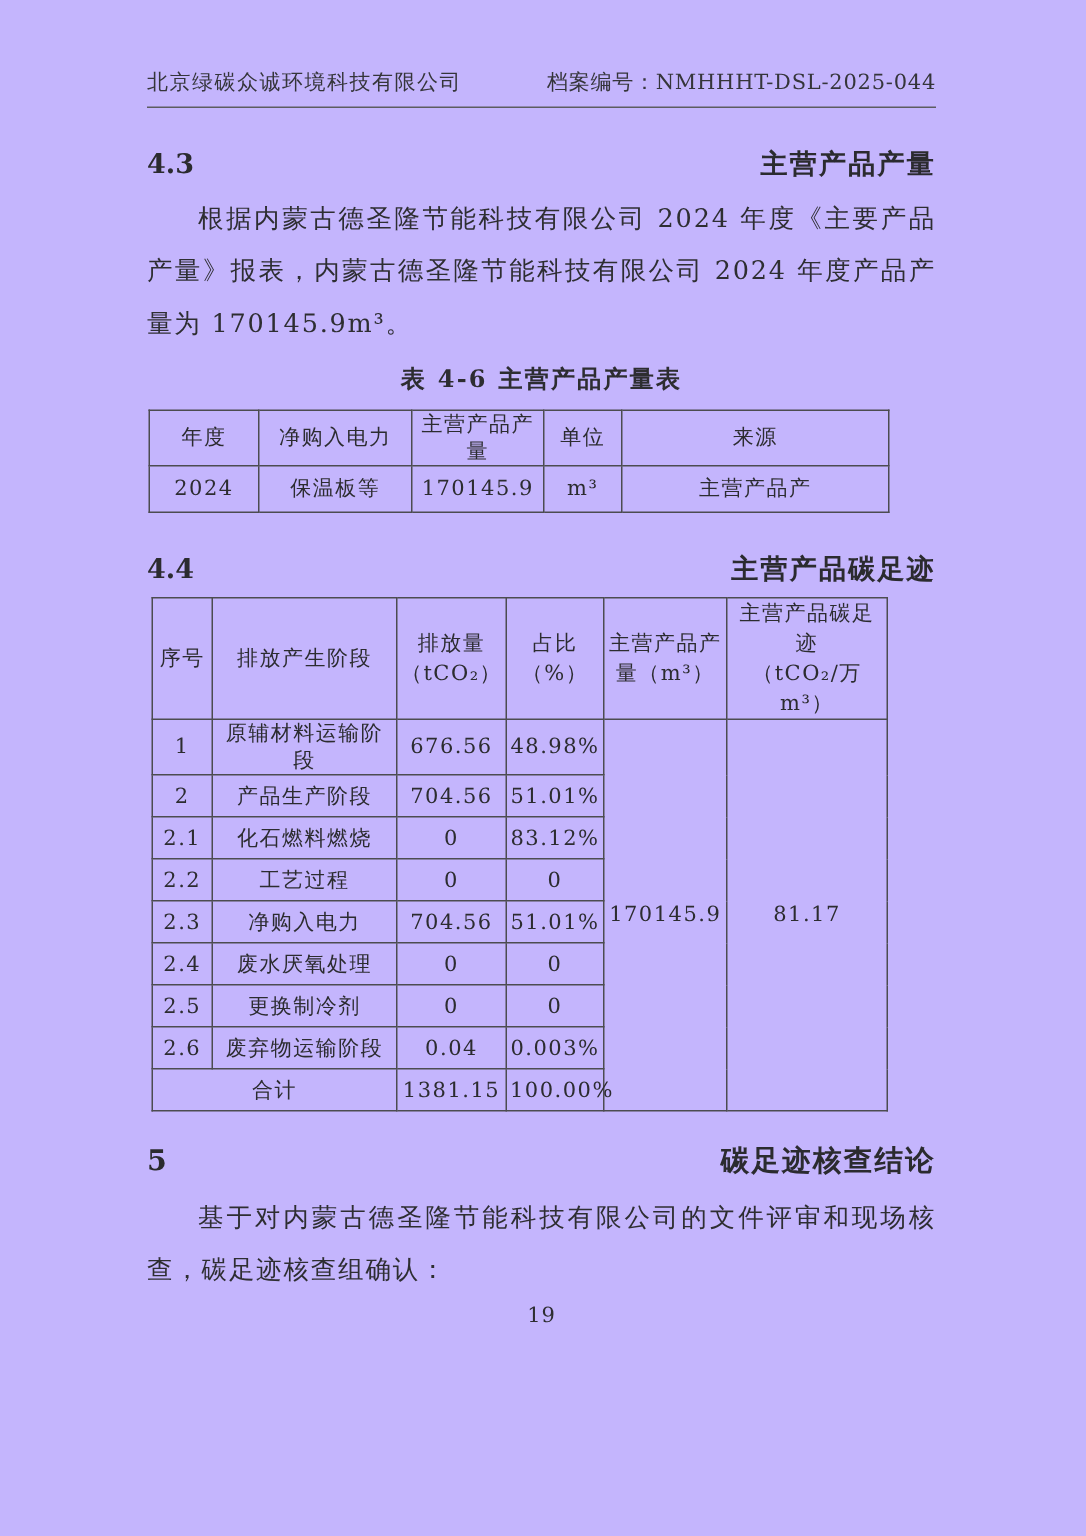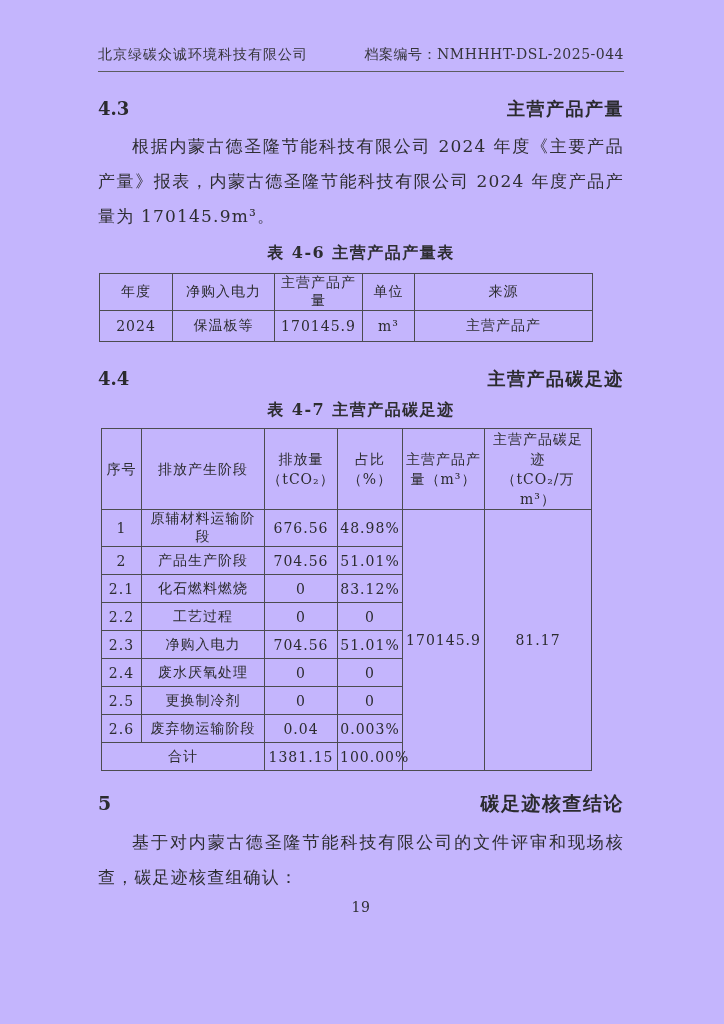--- a/index.html
+++ b/index.html
@@ -132,21 +132,20 @@
         <td>主营产品产</td>
       </tr>
     </tbody>
   </table>
 
   <div class="sec-heading">
     <span class="num">4.4</span>
     <span class="ttl">主营产品碳足迹</span>
   </div>
 
-  <div class="tbl-caption">表 4-7  主营产品碳足迹</div>
   <table class="t47">
     <colgroup>
       <col style="width:40px">
         <col style="width:123px">
         <col style="width:73px">
         <col style="width:65px">
         <col style="width:82px">
         <col style="width:107px">
     </colgroup>
     <thead>

